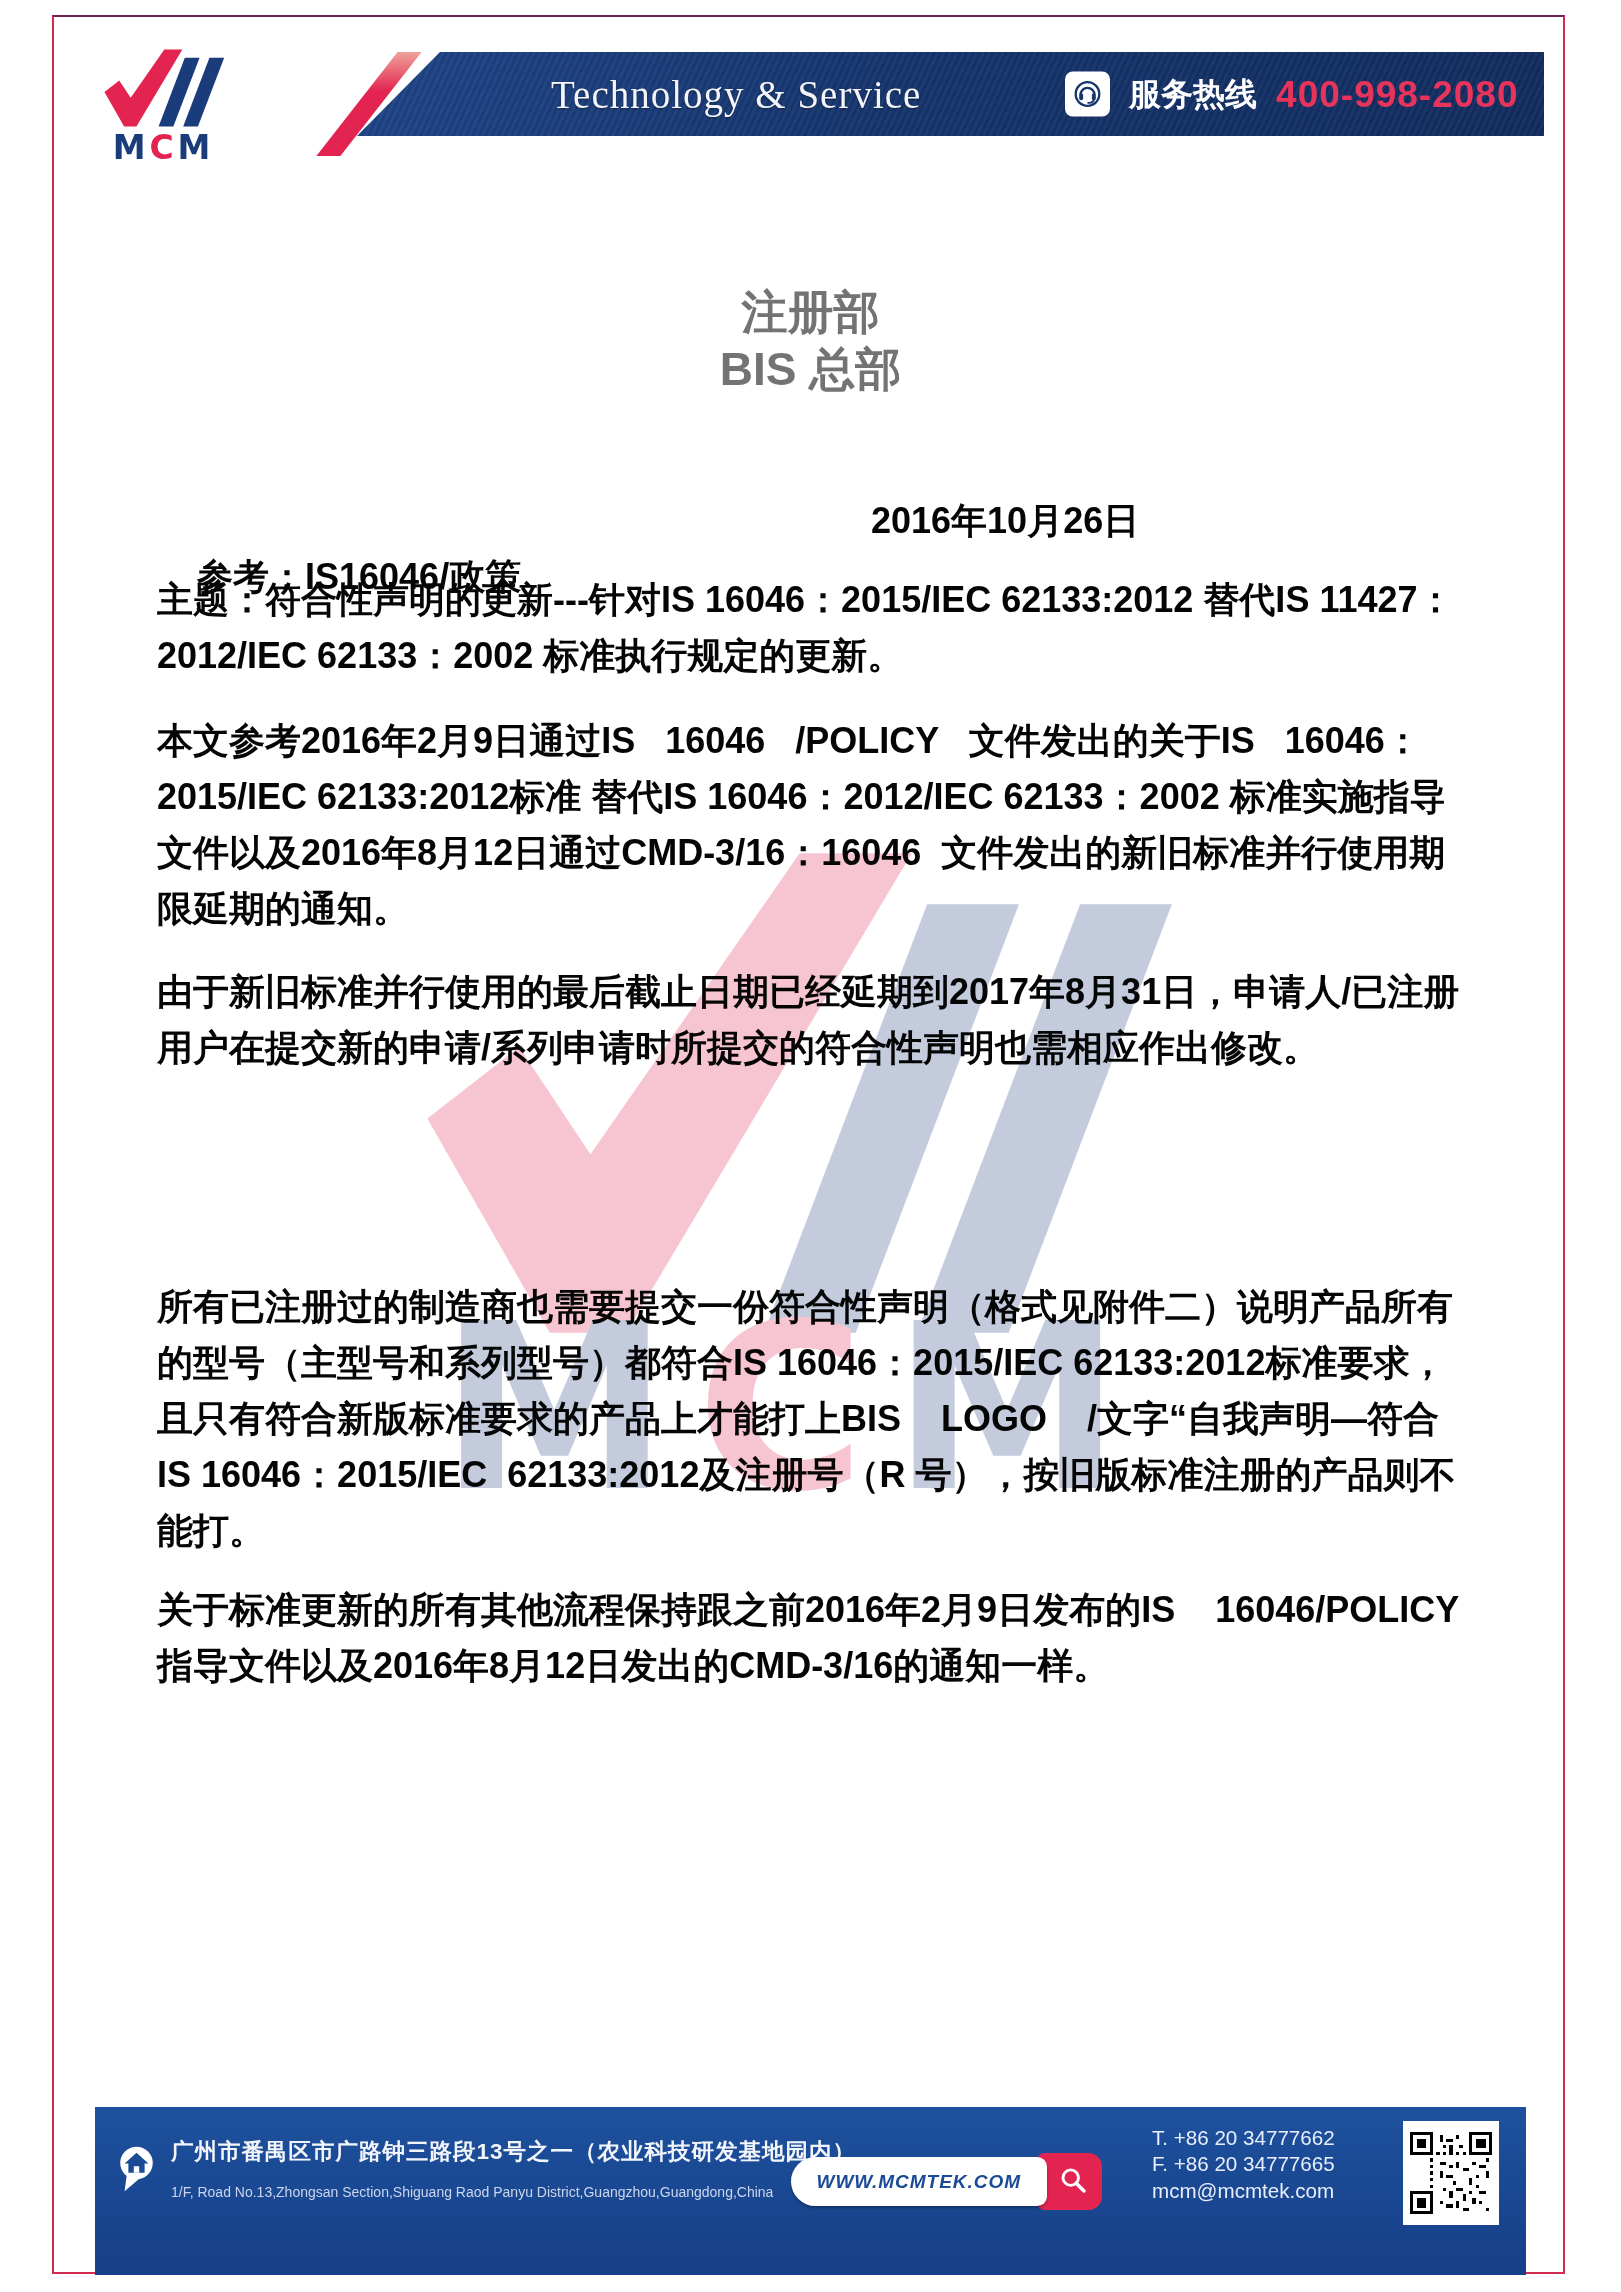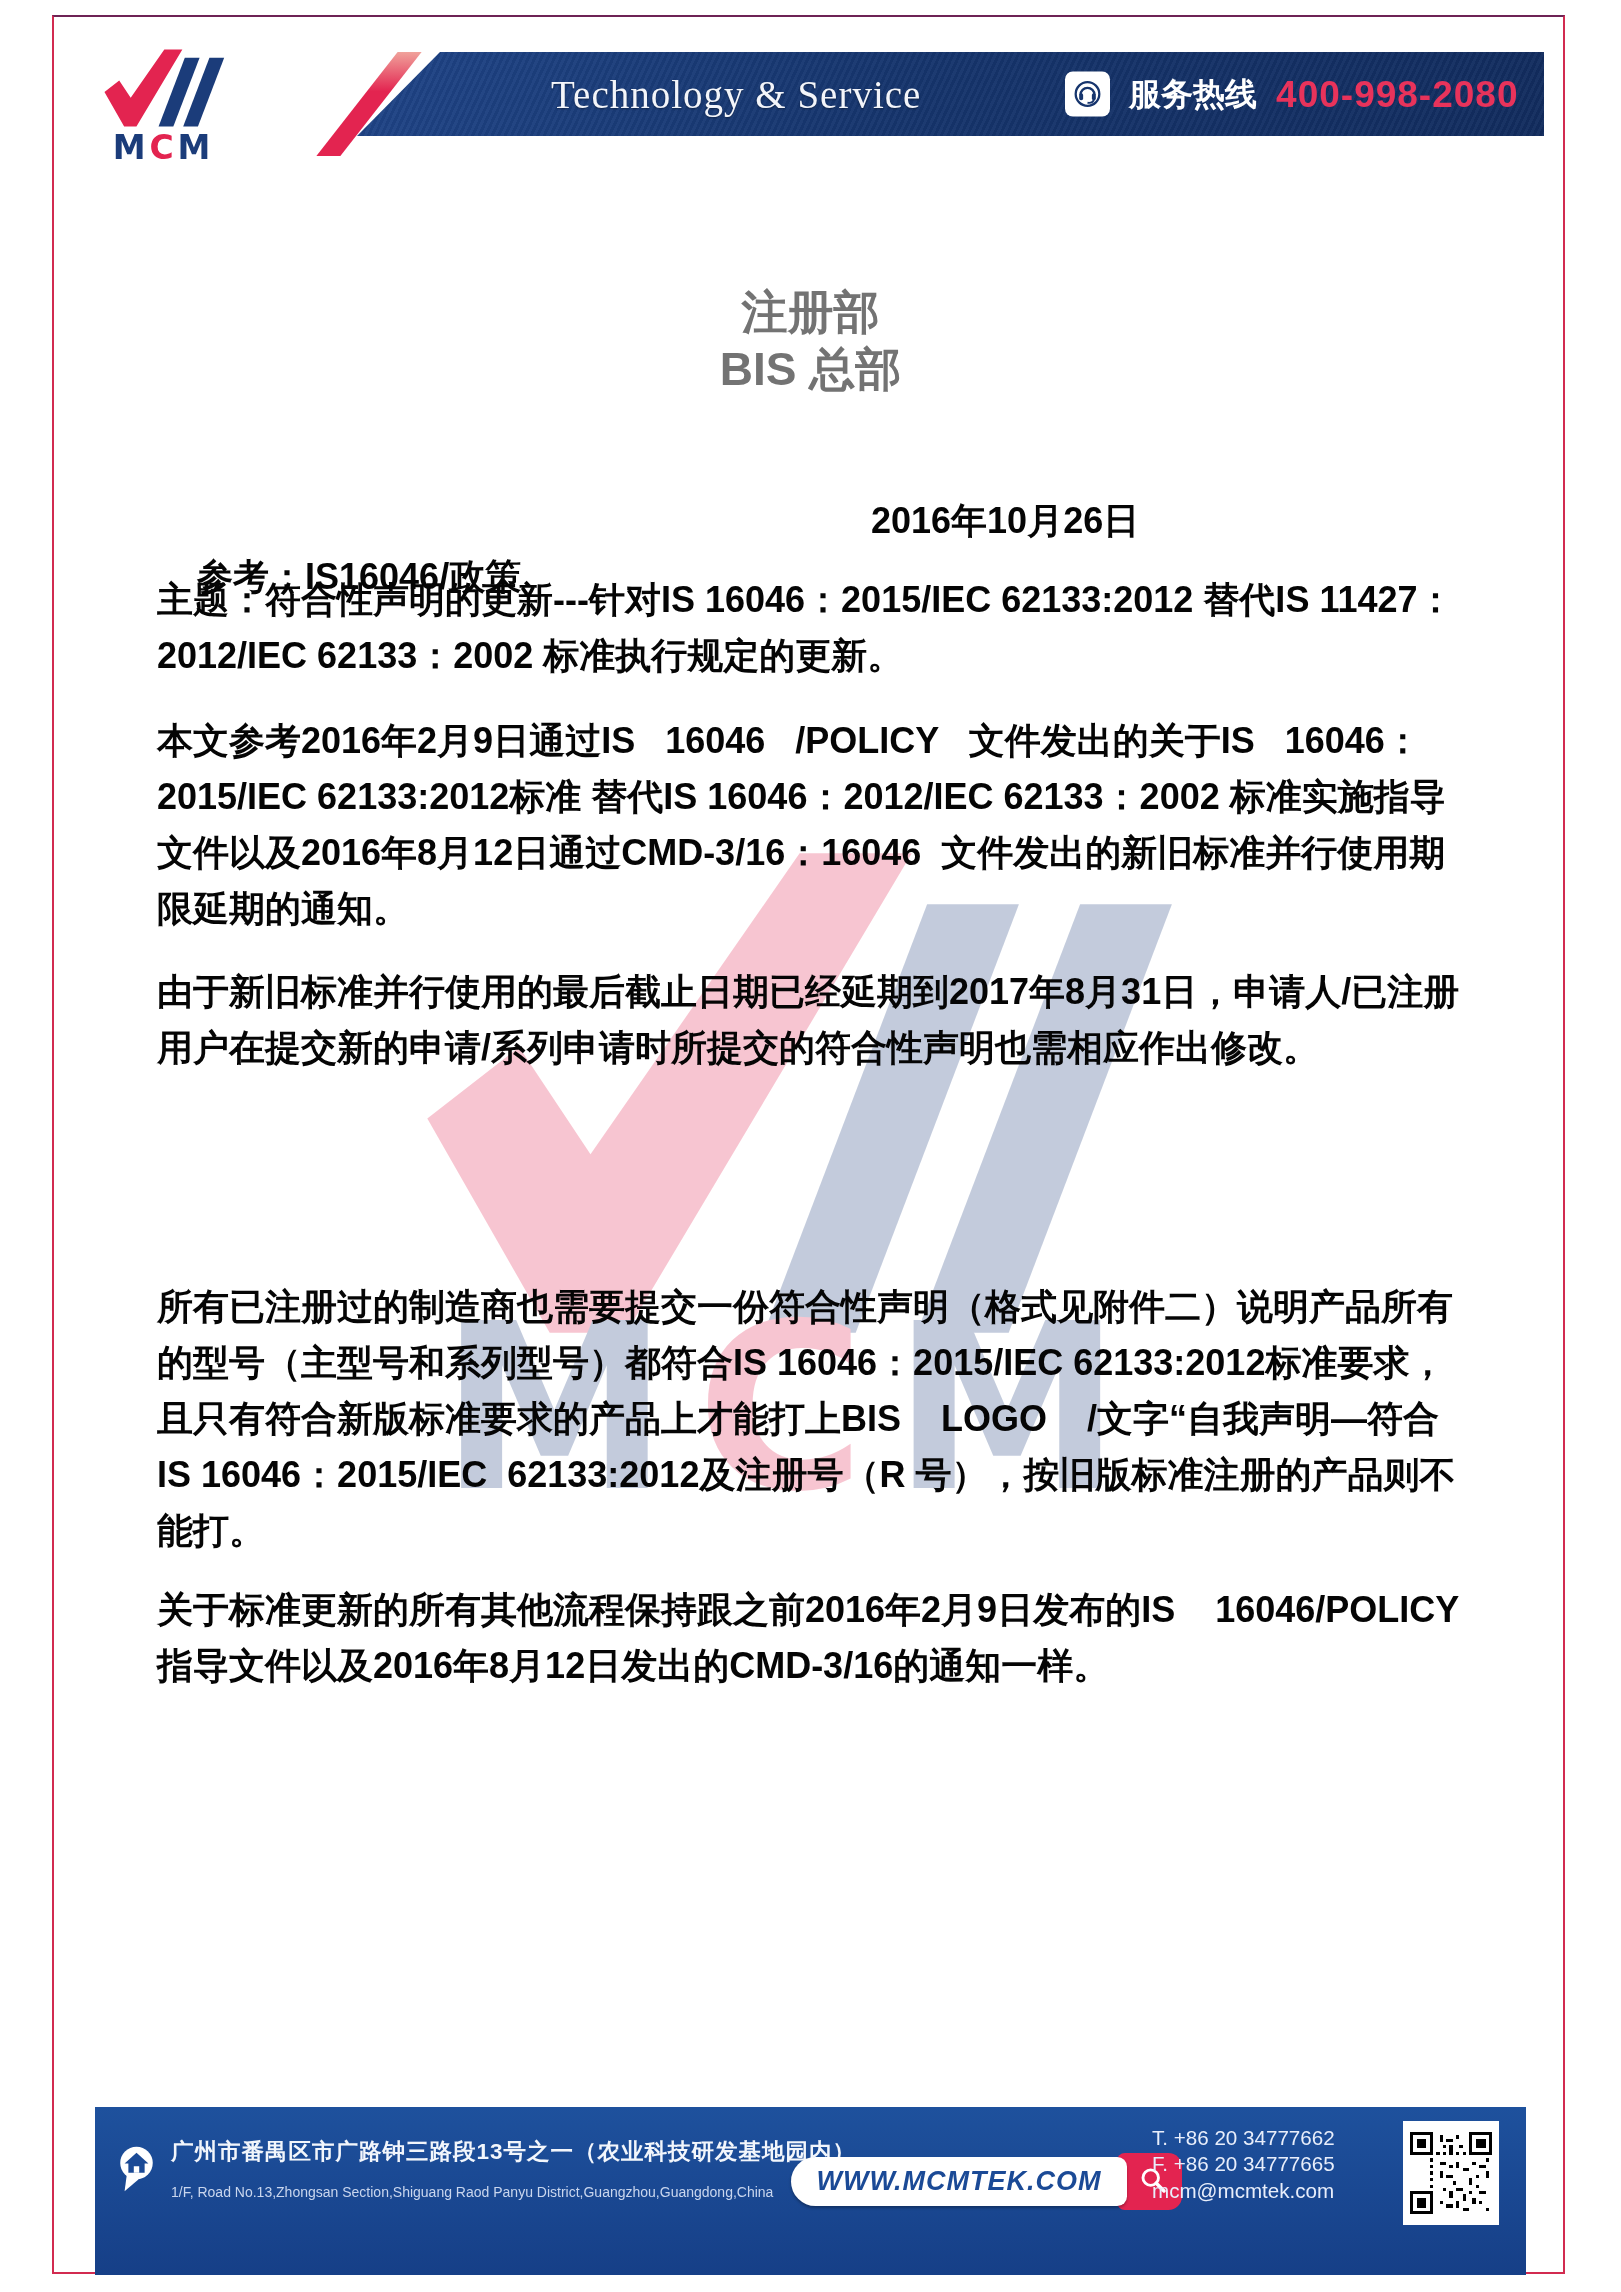--- a/index.html
+++ b/index.html
@@ -70,21 +70,21 @@
   
   .footer { position:absolute; left:95px; top:2107px; width:1431px; height:168px;
     background:linear-gradient(180deg,#1e519d 0%, #163f87 100%); z-index:2; }
   .f-pin { position:absolute; left:21.6px; top:37px; }
   .f-addr { position:absolute; left:76px; top:29px; }
   .f-addr-cn { font-size:22.5px; font-weight:bold; color:#f2f6fc; letter-spacing:1px; white-space:nowrap; }
   .f-addr-en { font-size:14px; color:#c9d6ee; margin-top:17px; white-space:nowrap; }
   .f-web { position:absolute; left:696px; top:46px; display:flex; align-items:center; }
   .f-web-pill { position:relative; z-index:1; background:#fff; height:49px;
     border-radius:24.5px 9.8px 9.8px 24.5px; padding:0 25.5px; display:flex; align-items:center;
-    font-weight:bold; font-style:italic; font-size:27px; letter-spacing:1px; color:#1b4a96;
+    font-weight:bold; font-style:italic; font-size:19px; letter-spacing:1px; color:#1b4a96;
     box-shadow:0 2px 2.9px rgba(0,0,0,0.3); }
   .f-web-btn { position:relative; z-index:0; margin-left:-9.8px; width:65px; height:57px;
     background:#e32450; border-radius:7.8px 13.7px 13.7px 7.8px; display:flex; align-items:center;
     justify-content:center; padding-left:7.8px; box-sizing:border-box; }
   .f-contact { position:absolute; left:1057px; top:17.6px; color:#e8eefb;
     font-size:20.6px; line-height:26.5px; white-space:nowrap; }
   .f-qr { position:absolute; left:1308px; top:13.7px; width:96px; height:104px;
     background:#fff; box-sizing:border-box; padding:6.9px; }
   .f-qr svg { width:100%; height:100%; display:block; }
 </style>

